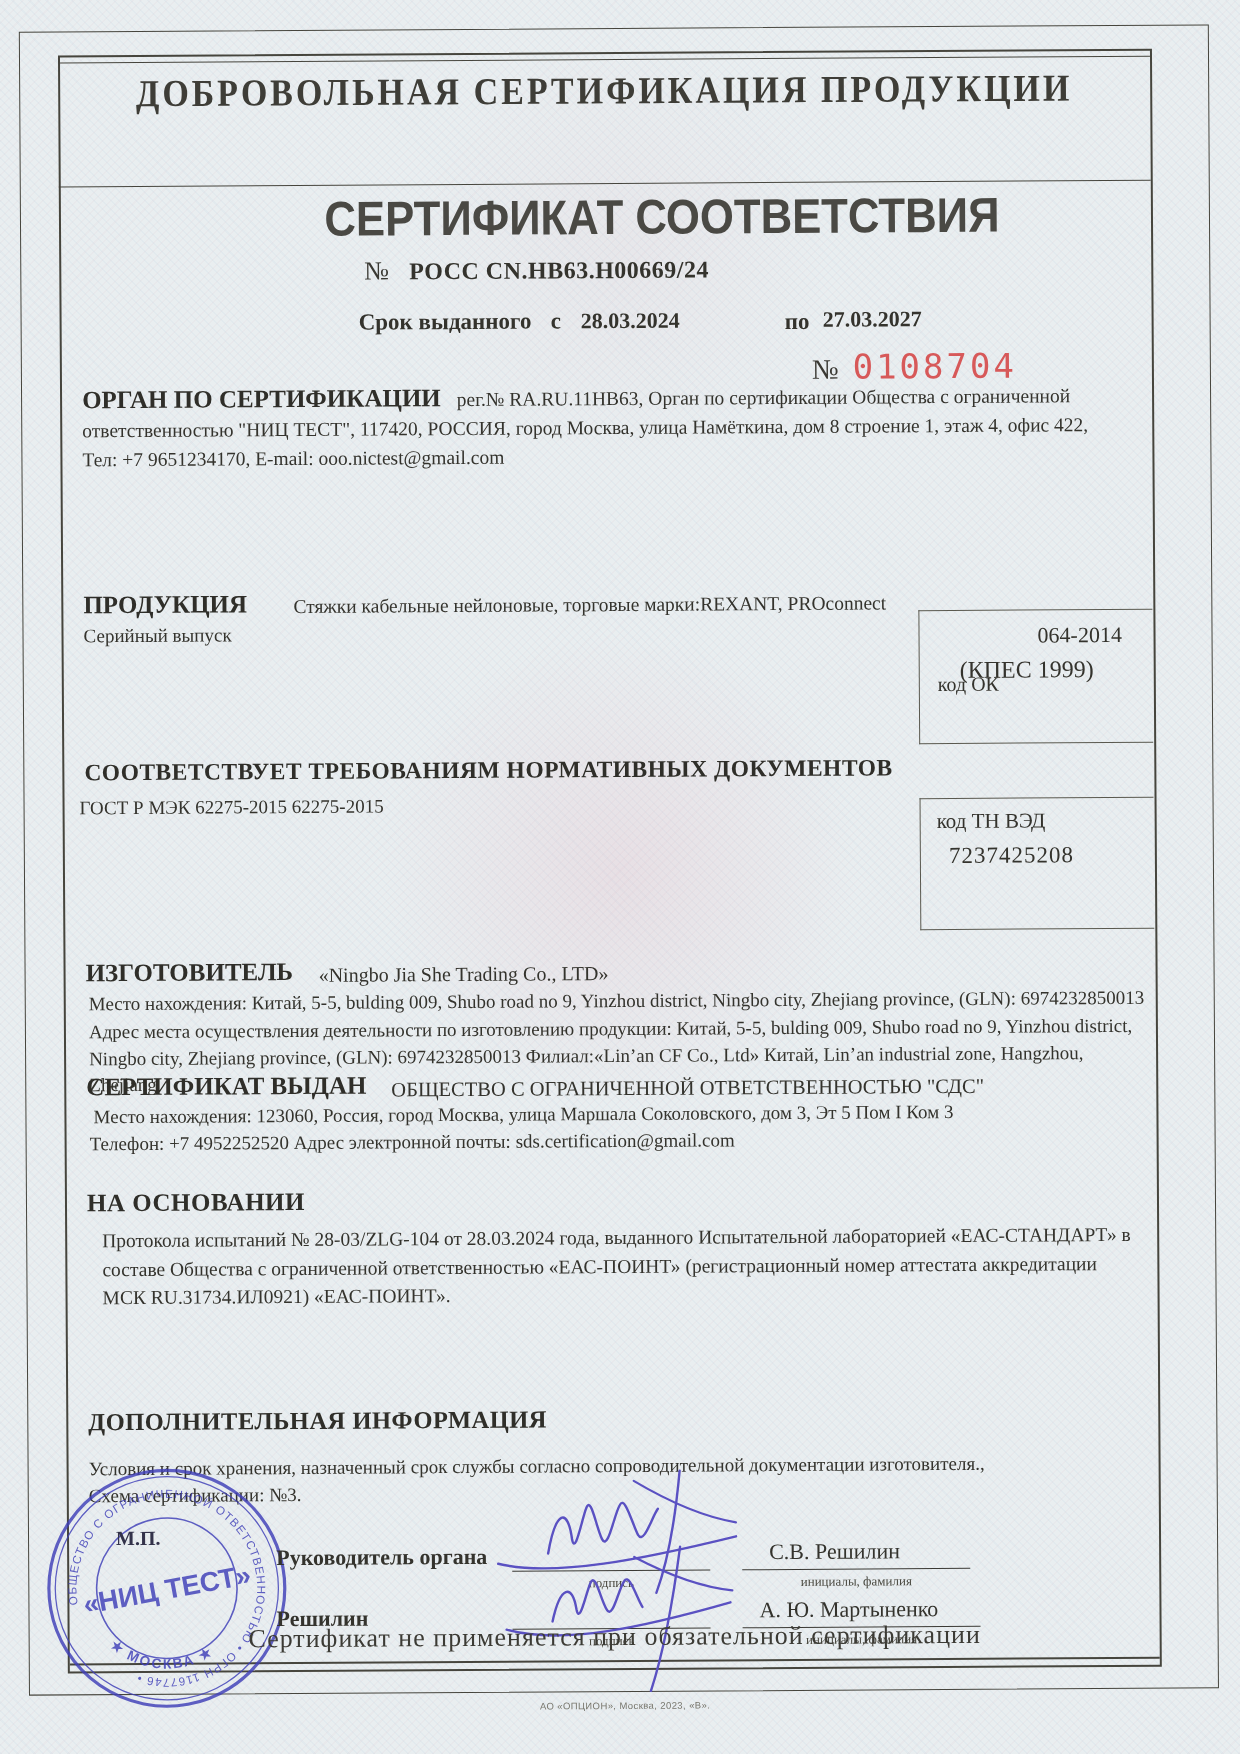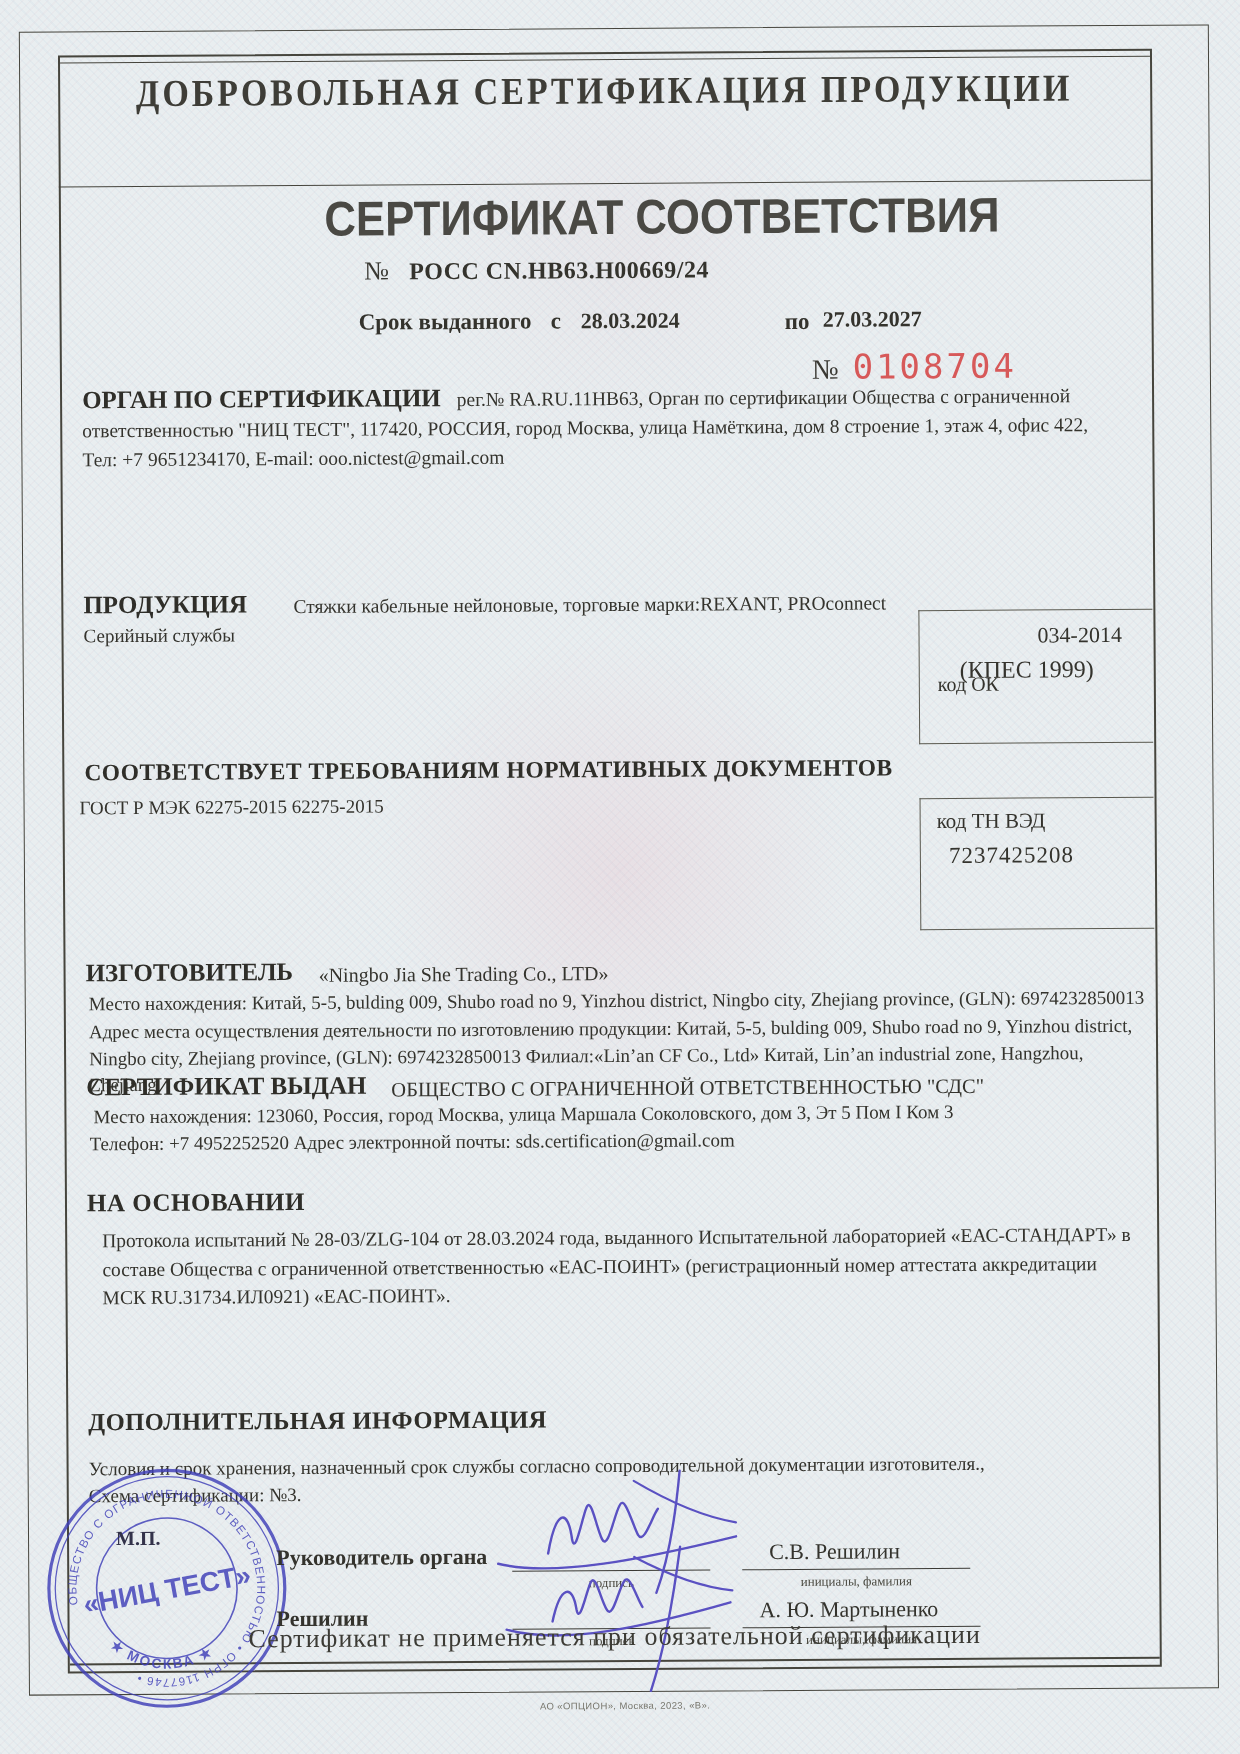--- a/index.html
+++ b/index.html
@@ -70,26 +70,26 @@
   <div class="abs" style="left:815px;top:348px;">
     <span class="no-sign" style="font-size:28px;">№</span>
     <span class="red-no" style="margin-left:10px;">0108704</span>
   </div>
 
   <div class="abs body-text" style="left:85px;top:382px;width:1035px;">
     <span class="sec-h" style="font-size:25px;margin-right:16px;">ОРГАН ПО СЕРТИФИКАЦИИ</span><span>рег.№ RA.RU.11НВ63, Орган по сертификации Общества с ограниченной ответственностью "НИЦ ТЕСТ", 117420, РОССИЯ, город Москва, улица Намёткина, дом 8 строение 1, этаж 4, офис 422, Тел: +7 9651234170, E-mail: ooo.nictest@gmail.com</span>
   </div>
 
   <div class="abs sec-h" style="left:85px;top:588px;font-size:25px;">ПРОДУКЦИЯ</div>
-  <div class="abs small-line" style="left:85px;top:622px;">Серийный службы</div>
+  <div class="abs small-line" style="left:85px;top:622px;">Серийный выпуск</div>
   <div class="abs body-text" style="left:295px;top:590px;width:640px;">Стяжки кабельные нейлоновые, торговые марки:REXANT, PROconnect</div>
 
   <div class="abs code-box" style="left:920px;top:612px;width:233px;height:132px;">
     <span class="abs" style="left:18px;top:14px;font-size:20px;margin-top:48px;">код ОК</span>
-    <span class="abs" style="left:118px;top:12px;font-size:22px;">034-2014</span>
+    <span class="abs" style="left:118px;top:12px;font-size:22px;">064-2014</span>
     <span class="abs" style="left:40px;top:46px;font-size:24px;">(КПЕС 1999)</span>
   </div>
 
   <div class="abs sec-h" style="left:85px;top:756px;font-size:23.5px;letter-spacing:0.5px;">СООТВЕТСТВУЕТ ТРЕБОВАНИЯМ НОРМАТИВНЫХ ДОКУМЕНТОВ</div>
   <div class="abs small-line" style="left:80px;top:794px;">ГОСТ Р МЭК 62275-2015 62275-2015</div>
 
   <div class="abs code-box" style="left:920px;top:800px;width:233px;height:130px;">
     <span class="abs" style="left:16px;top:10px;font-size:21px;">код ТН ВЭД</span>
     <span class="abs" style="left:28px;top:44px;font-size:23px;letter-spacing:1px;">7237425208</span>
   </div>

